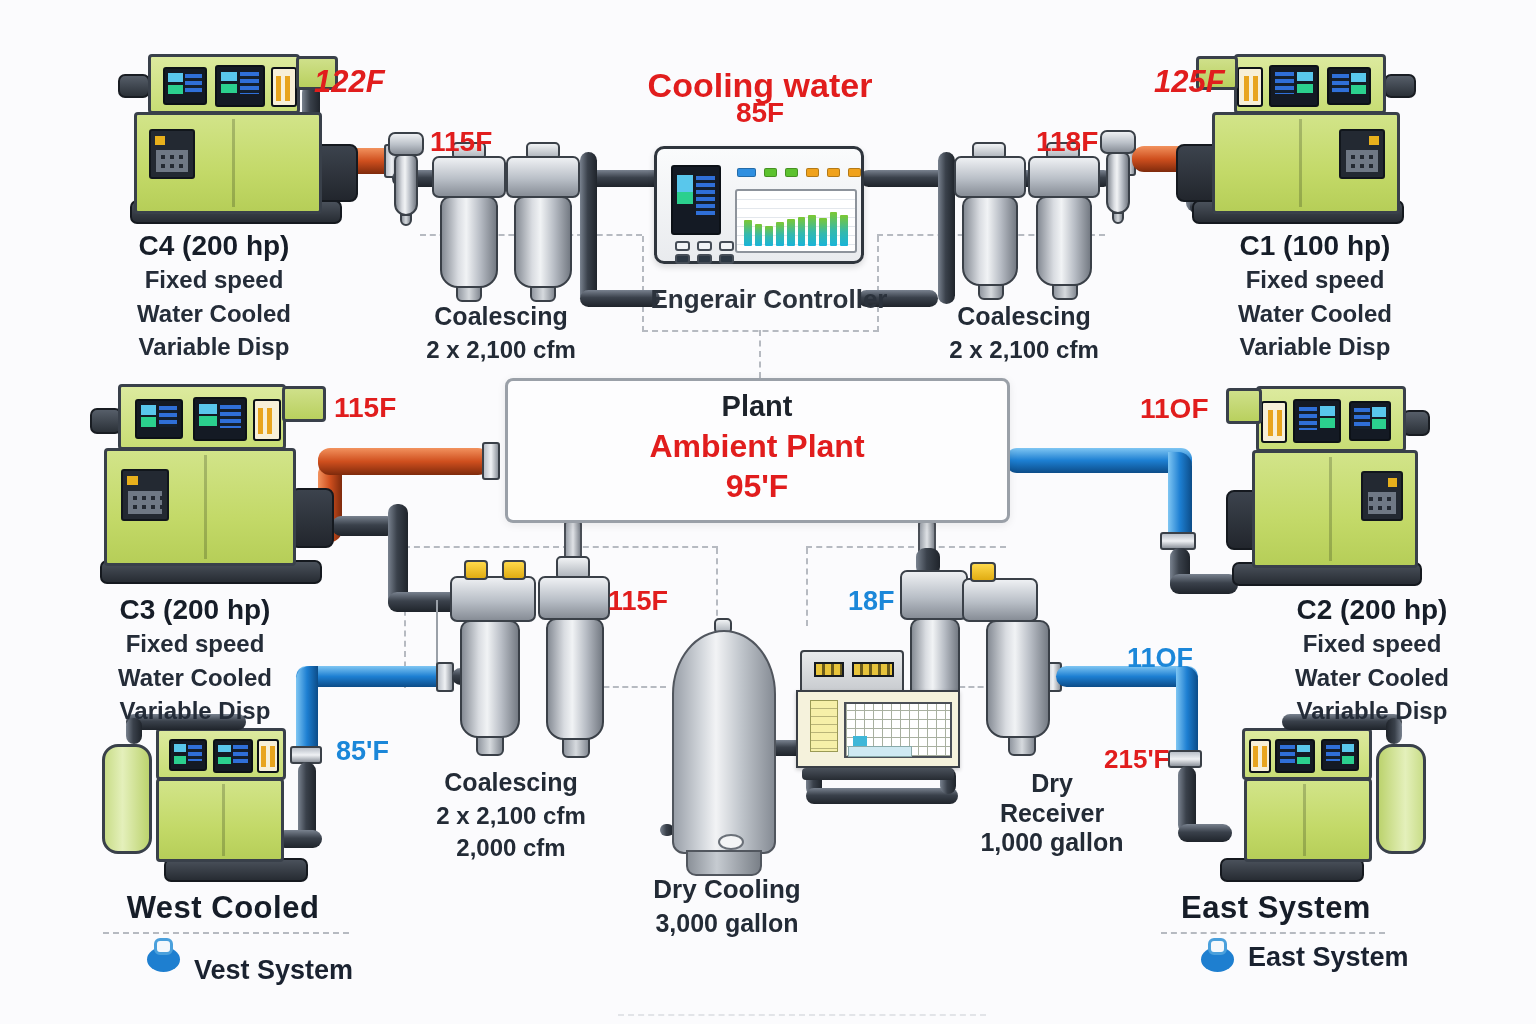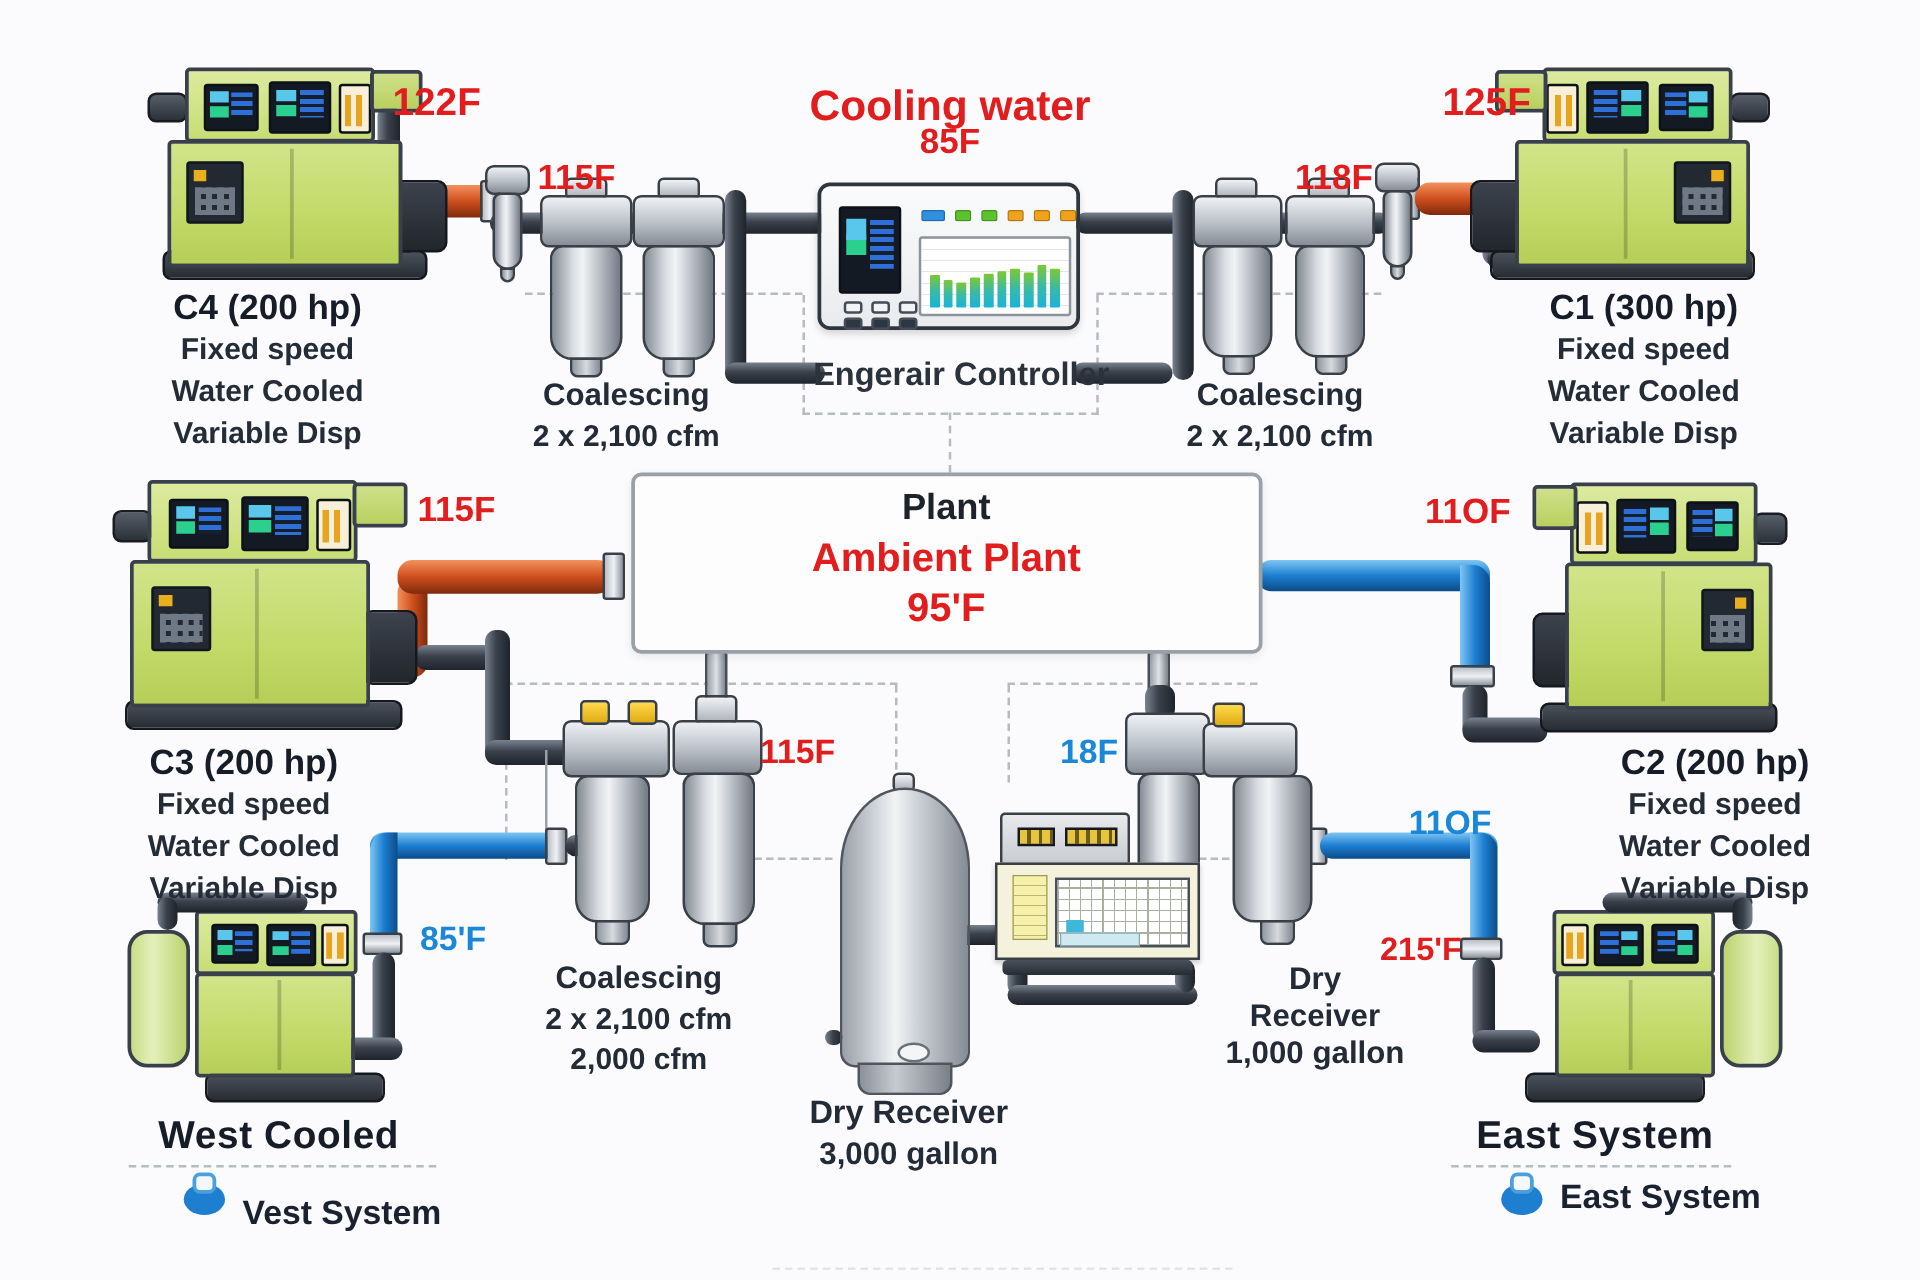--- a/index.html
+++ b/index.html
@@ -75,21 +75,21 @@
      background-image:repeating-linear-gradient(0deg,#a8b0a0 0 1px,transparent 1px 9px),repeating-linear-gradient(90deg,#a8b0a0 0 1px,transparent 1px 9px);}
   .dgrid::before{content:"";position:absolute;left:7px;bottom:9px;width:14px;height:11px;background:#3fb7d8;}
   .dgrid::after{content:"";position:absolute;left:2px;bottom:-1px;width:60%;height:9px;background:#cfe9f2;border:1px solid #8aa;}
   .dry-base{background:linear-gradient(180deg,#4a515b,#272c33);border-radius:4px;z-index:4;}
 
   
   .t{z-index:6;white-space:nowrap;}
   .ctr{transform:translateX(-50%);text-align:center;}
   .temp{font-weight:bold;font-size:28px;}
   .hot{color:#e11d1d;} .cold{color:#1b87d9;}
-  .big{font-size:31px;}
+  .big{font-size:31px;font-style:italic;}
   .mtext{z-index:6;transform:translateX(-50%);text-align:center;white-space:nowrap;}
   .mtitle{position:static !important;font-size:28px;font-weight:bold;color:#161d28;line-height:1.25;}
   .mline{position:static !important;font-size:24px;font-weight:bold;color:#242c38;line-height:1.4;}
   .flabel{z-index:6;transform:translateX(-50%);text-align:center;white-space:nowrap;}
   .ft1{position:static !important;font-size:25px;font-weight:bold;color:#232b36;line-height:1.35;}
   .ft2{position:static !important;font-size:24px;font-weight:bold;color:#232b36;line-height:1.35;}
   .pt1{font-size:29px;font-weight:bold;color:#1d232b;}
   .pt2{font-size:32px;font-weight:bold;color:#e11d1d;}
   .ctl-label{font-size:26px;font-weight:bold;color:#2b323c;}
   .sys-h{font-size:31px;font-weight:bold;color:#161d28;letter-spacing:.5px;}
@@ -365,21 +365,21 @@
   <div class="t temp cold" style="left:336px;top:736px;font-size:27px;">85'F</div>
   <div class="t temp hot" style="left:1104px;top:744px;font-size:26px;text-align:center;">215'F</div>
 
   <div class="mtext" style="left:214px;top:228px;">
     <div class="mtitle">C4 (200 hp)</div>
     <div class="mline">Fixed speed</div>
     <div class="mline">Water Cooled</div>
     <div class="mline">Variable Disp</div>
   </div>
   <div class="mtext" style="left:1315px;top:228px;">
-    <div class="mtitle">C1 (300 hp)</div>
+    <div class="mtitle">C1 (100 hp)</div>
     <div class="mline">Fixed speed</div>
     <div class="mline">Water Cooled</div>
     <div class="mline">Variable Disp</div>
   </div>
   <div class="mtext" style="left:195px;top:592px;">
     <div class="mtitle">C3 (200 hp)</div>
     <div class="mline">Fixed speed</div>
     <div class="mline">Water Cooled</div>
     <div class="mline">Variable Disp</div>
   </div>
@@ -398,21 +398,21 @@
   <div class="flabel" style="left:1024px;top:300px;">
     <div class="ft1">Coalescing</div>
     <div class="ft2">2 x 2,100 cfm</div>
   </div>
   <div class="flabel" style="left:511px;top:766px;">
     <div class="ft1">Coalescing</div>
     <div class="ft2">2 x 2,100 cfm</div>
     <div class="ft2">2,000 cfm</div>
   </div>
   <div class="flabel" style="left:727px;top:872px;">
-    <div class="ft1" style="font-size:26px;">Dry Receiver</div>
+    <div class="ft1" style="font-size:26px;">Dry Cooling</div>
     <div class="ft2" style="font-size:25px;">3,000 gallon</div>
   </div>
   <div class="flabel" style="left:1052px;top:769px;">
     <div class="ft2" style="font-size:25px;line-height:1.18;text-align:center;">Dry</div>
     <div class="ft2" style="font-size:25px;line-height:1.18;">Receiver</div>
     <div class="ft2" style="font-size:25px;line-height:1.18;">1,000 gallon</div>
   </div>
 
   <div class="t ctr sys-h" style="left:223px;top:890px;">West Cooled</div>
   <div class="dash-h" style="left:103px;top:932px;width:246px;"></div>

